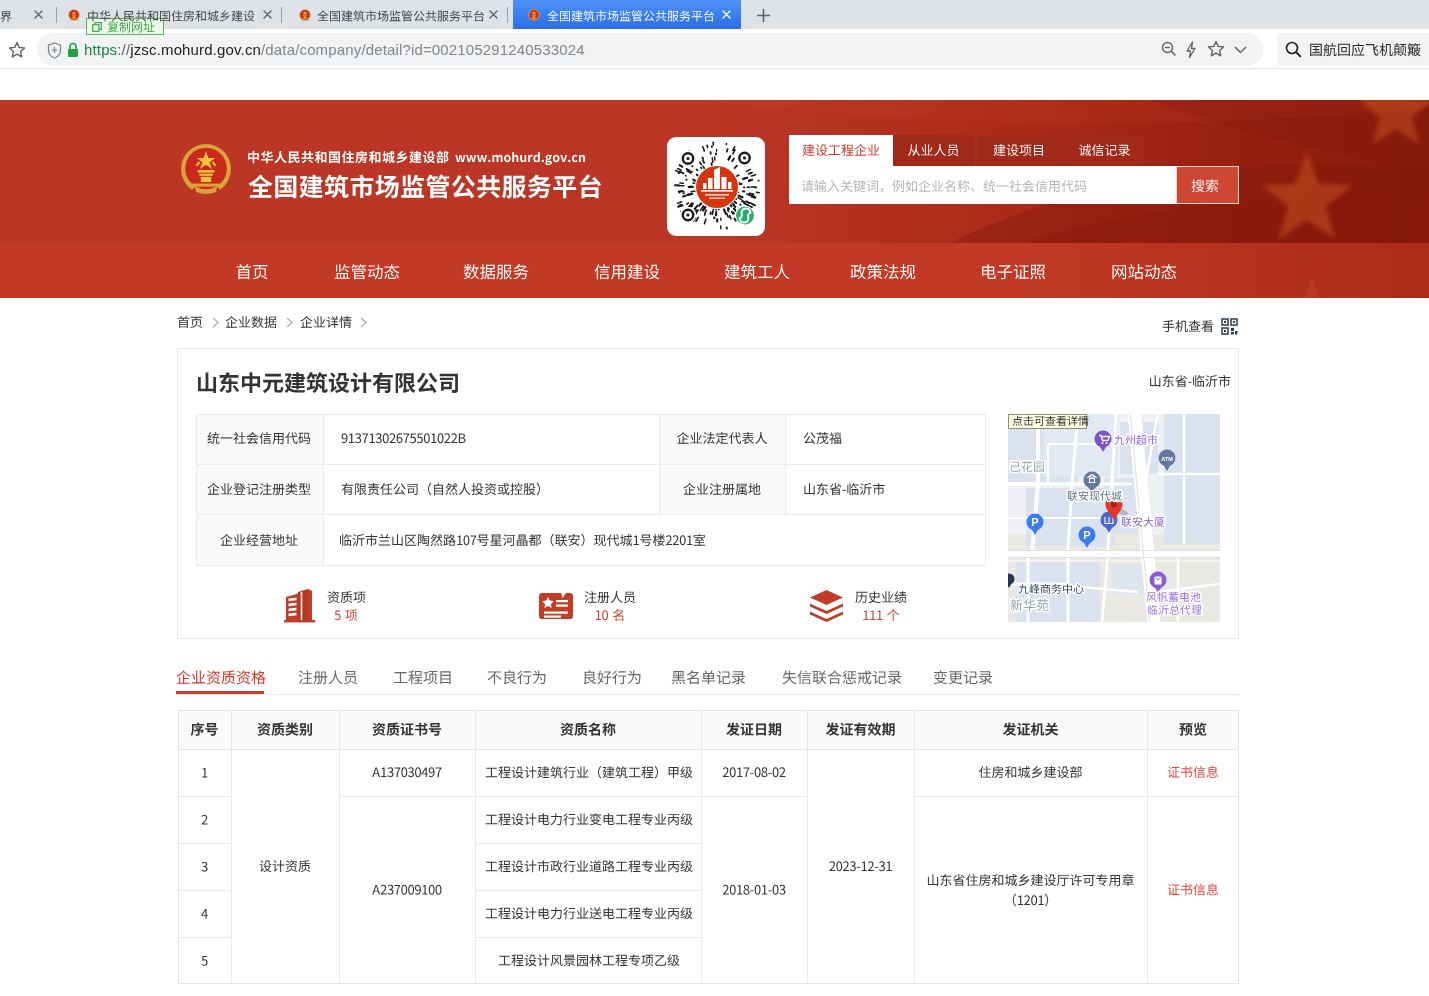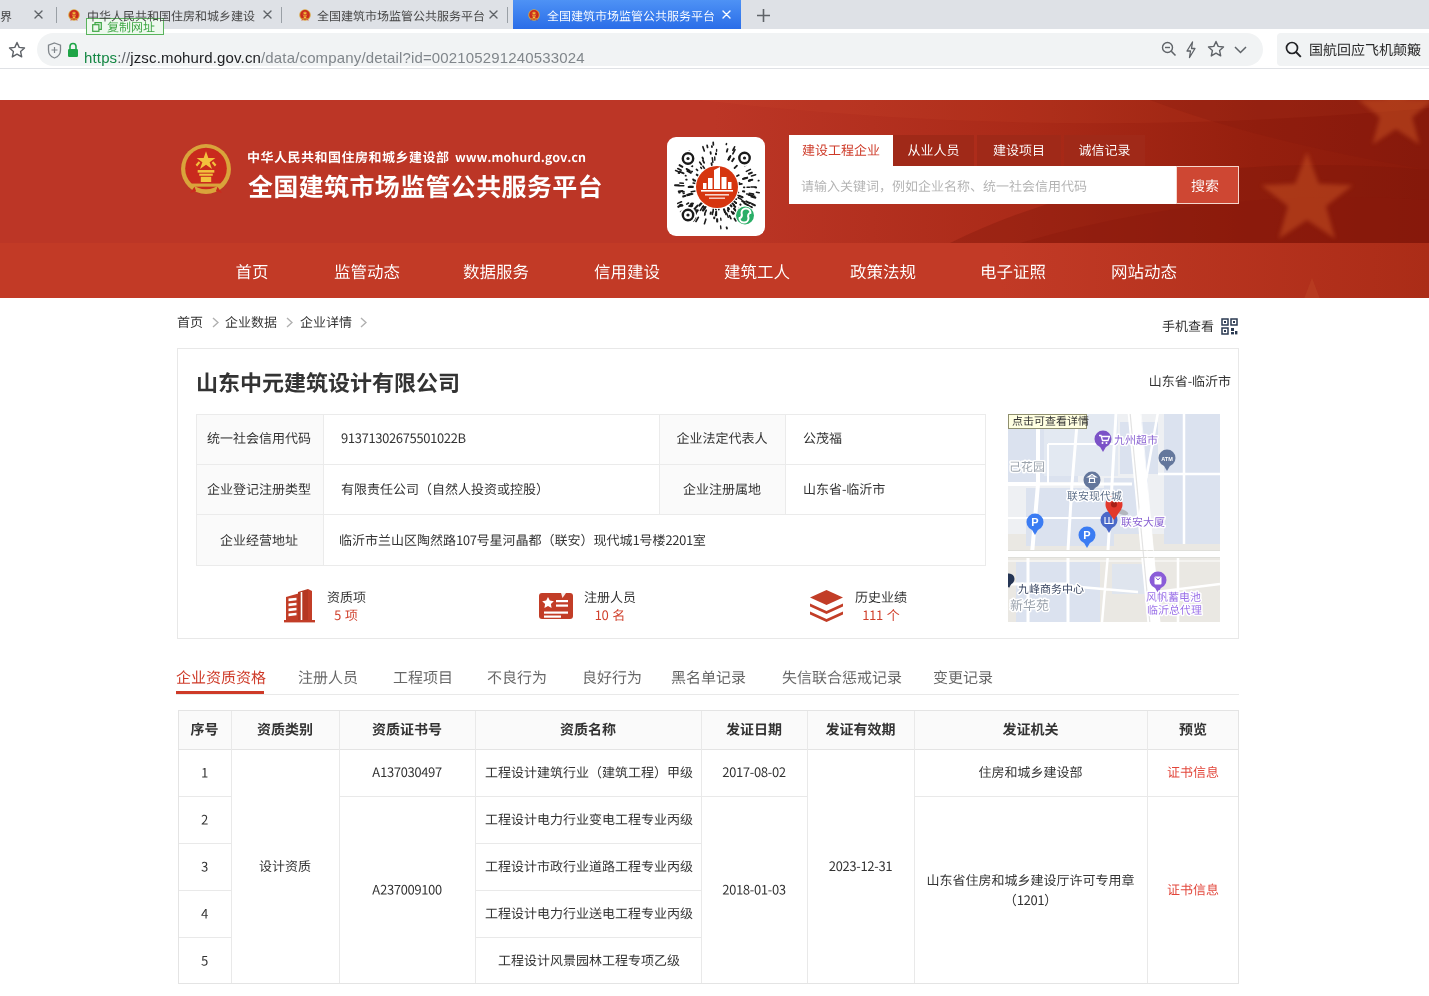--- a/index.html
+++ b/index.html
@@ -66,21 +66,21 @@
       <path d="M9 1.5 L11.2 6.4 L16.5 7 L12.6 10.6 L13.7 15.9 L9 13.2 L4.3 15.9 L5.4 10.6 L1.5 7 L6.8 6.4 Z" fill="none" stroke="#5f6368" stroke-width="1.4" stroke-linejoin="round"></path>
     </svg>
 <svg class="ab" style="left:47px;top:42px" width="15" height="17" viewBox="0 0 15 17">
       <path d="M7.5 1 L13.5 3.2 V8 C13.5 12 11 14.8 7.5 16 C4 14.8 1.5 12 1.5 8 V3.2 Z" fill="none" stroke="#80868b" stroke-width="1.3"></path>
       <path d="M7.5 5 V11 M4.5 8 H10.5" stroke="#80868b" stroke-width="1.2"></path>
     </svg>
 <svg class="ab" style="left:67px;top:42px" width="12" height="16" viewBox="0 0 12 16">
       <rect x="1" y="7" width="10" height="8" rx="1.2" fill="#1ea446"></rect>
       <path d="M3 7 V4.5 a3 3 0 0 1 6 0 V7" fill="none" stroke="#1ea446" stroke-width="1.6"></path>
     </svg>
-<div class="ab" style="left:84px;top:49px;font-size:15px;letter-spacing:.15px;color:#202124;white-space:pre"><span style="color:#148743">https</span><span style="color:#5f6368">://</span>jzsc.mohurd.gov.cn<span style="color:#80868b">/data/company/detail?id=002105291240533024</span></div>
+<div class="ab" style="left:84px;top:41px;font-size:15px;letter-spacing:.15px;color:#202124;white-space:pre"><span style="color:#148743">https</span><span style="color:#5f6368">://</span>jzsc.mohurd.gov.cn<span style="color:#80868b">/data/company/detail?id=002105291240533024</span></div>
 <svg class="ab" style="left:1161px;top:41px" width="16" height="17" viewBox="0 0 16 17">
       <circle cx="6.5" cy="6.5" r="5" fill="none" stroke="#5f6368" stroke-width="1.4"></circle>
       <path d="M4 6.5 H9" stroke="#5f6368" stroke-width="1.4"></path>
       <path d="M10.3 10.3 L14.5 14.5" stroke="#5f6368" stroke-width="1.6"></path>
     </svg>
 <svg class="ab" style="left:1184px;top:41px" width="14" height="18" viewBox="0 0 14 18">
       <path d="M8.5 1 L3 10 H6.5 L5.5 16.5 L11 7.5 H7.5 Z" fill="none" stroke="#5f6368" stroke-width="1.3" stroke-linejoin="round"></path>
     </svg>
 <svg class="ab" style="left:1207px;top:40px" width="18" height="18" viewBox="0 0 18 18">
       <path d="M9 1.5 L11.2 6.4 L16.5 7 L12.6 10.6 L13.7 15.9 L9 13.2 L4.3 15.9 L5.4 10.6 L1.5 7 L6.8 6.4 Z" fill="none" stroke="#5f6368" stroke-width="1.4" stroke-linejoin="round"></path>

